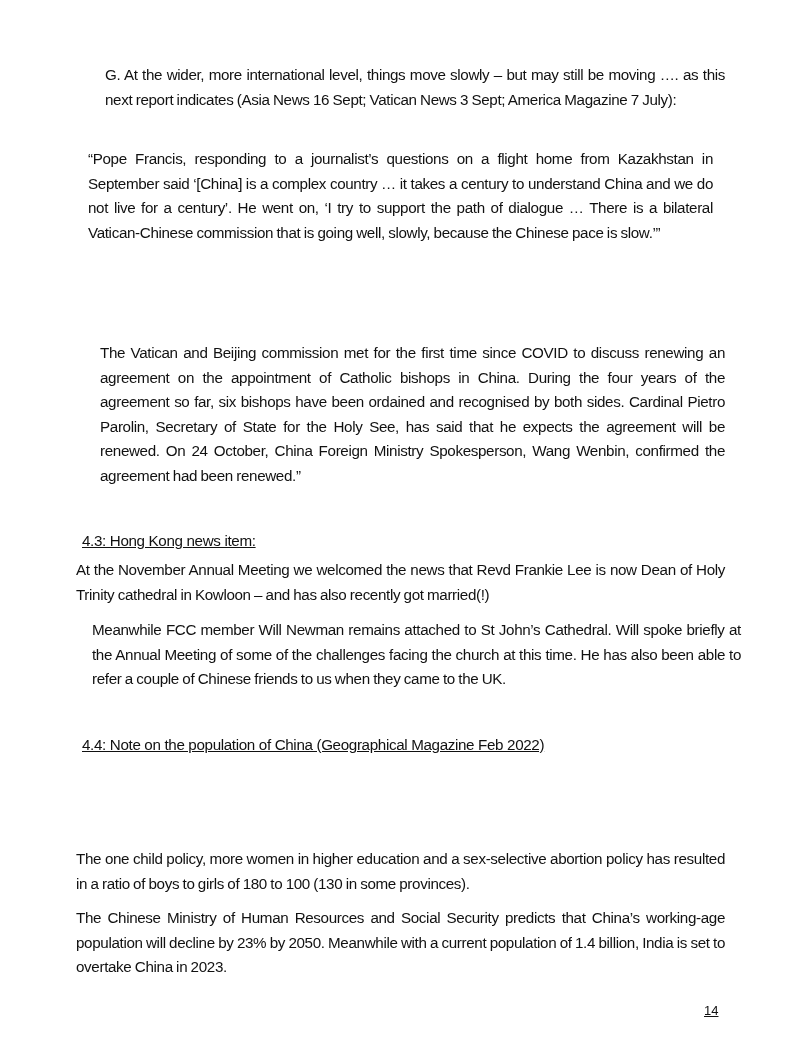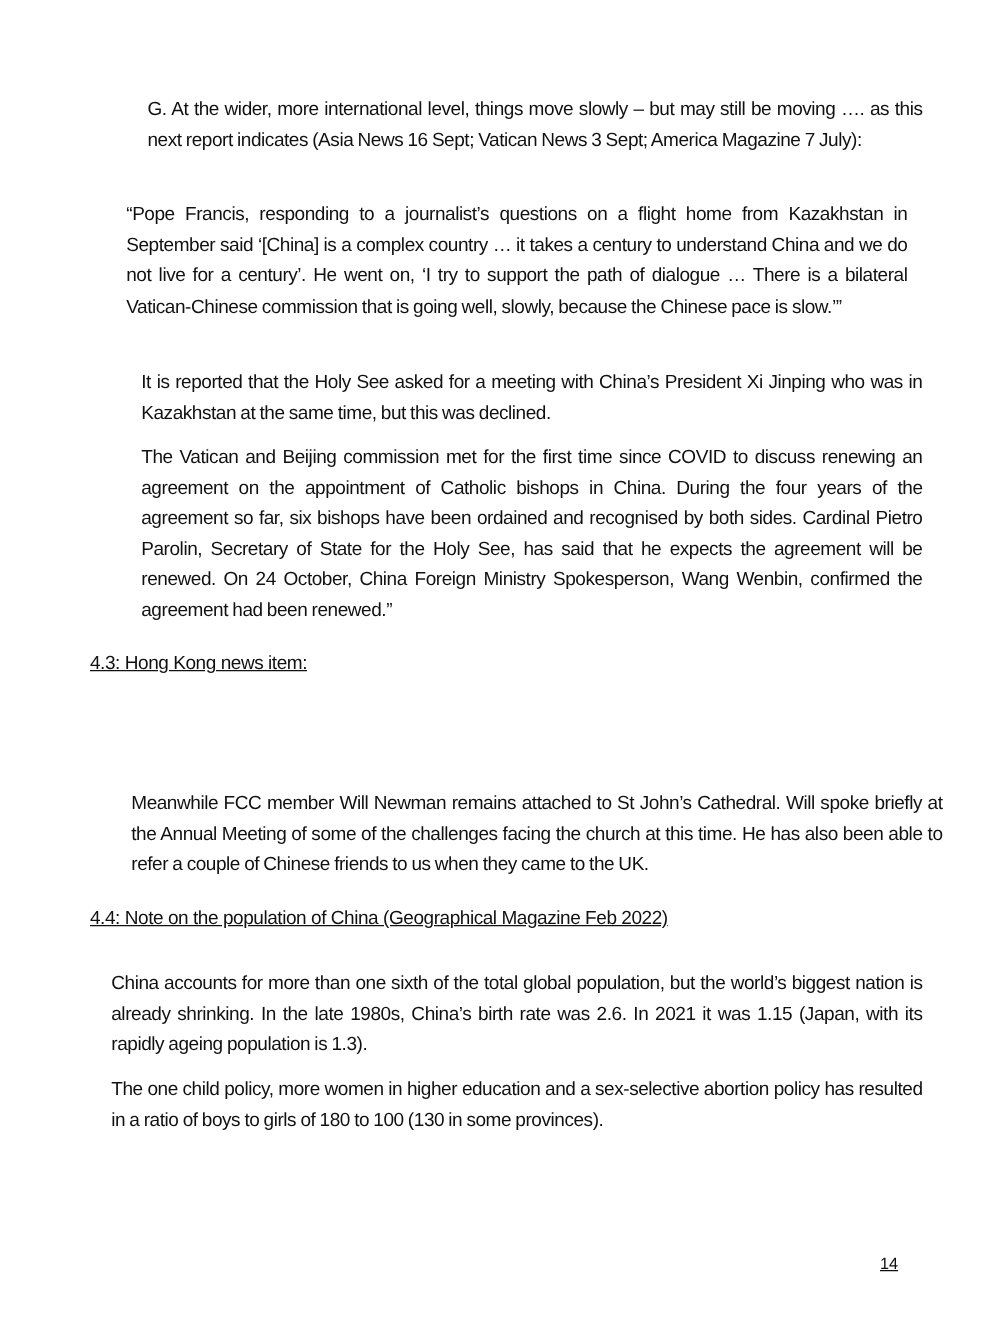--- a/index.html
+++ b/index.html
@@ -9,29 +9,29 @@
     color: #111111;
   }
   .page { position: absolute; left: 0; top: 0; width: 791px; height: 1060px; }
   .p {
     position: absolute;
     font-size: 15.2px;
     line-height: 24.6px;
     text-align: justify;
     letter-spacing: -0.35px;
     word-spacing: -0.5px;
-    margin: 17px;
+    margin: 4px;
   }
   .heading {
     position: absolute;
     font-size: 15.2px;
     line-height: 24px;
     text-decoration: underline;
     letter-spacing: -0.35px;
-    margin: 0;
+    margin: 10px;
   }
   .g-para { left: 101px; width: 620px; top: 59px; }
   .quote1 { left: 84px; width: 625px; top: 143px; }
   .quote2 { left: 96px; width: 625px; top: 277px; }
   .quote3 { left: 96px; width: 625px; top: 337px; }
   .h43 { left: 72px; top: 519px; }
   .hk1 { left: 72px; width: 649px; top: 554px; }
   .hk2 { left: 88px; width: 649px; top: 614px; }
   .h44 { left: 72px; top: 723px; }
   .pop1 { left: 72px; width: 649px; top: 758px; }
@@ -43,24 +43,24 @@
   }
 </style>
 </head>
 <body>
 
 <div class="page">
 
   <p class="p g-para">G. At the wider, more international level, things move slowly – but may still be moving …. as this next report indicates (Asia News 16 Sept; Vatican News 3 Sept; America Magazine 7 July):</p>
 
   <p class="p quote1">“Pope Francis, responding to a journalist’s questions on a flight home from Kazakhstan in September said ‘[China] is a complex country … it takes a century to understand China and we do not live for a century’. He went on, ‘I try to support the path of dialogue … There is a bilateral Vatican-Chinese commission that is going well, slowly, because the Chinese pace is slow.’”</p>
-  <p class="p quote2">It is reported that the Holy See asked for a meeting with China’s President Xi Jinping who was in Kazakhstan at the same time, but this was declined.</p>
   <p class="p quote3">The Vatican and Beijing commission met for the first time since COVID to discuss renewing an agreement on the appointment of Catholic bishops in China. During the four years of the agreement so far, six bishops have been ordained and recognised by both sides. Cardinal Pietro Parolin, Secretary of State for the Holy See, has said that he expects the agreement will be renewed. On 24 October, China Foreign Ministry Spokesperson, Wang Wenbin, confirmed the agreement had been renewed.”</p>
 
   <p class="heading h43">4.3: Hong Kong news item:</p>
+  <p class="p hk1">At the November Annual Meeting we welcomed the news that Revd Frankie Lee is now Dean of Holy Trinity cathedral in Kowloon – and has also recently got married(!)</p>
   <p class="p hk2">Meanwhile FCC member Will Newman remains attached to St John’s Cathedral. Will spoke briefly at the Annual Meeting of some of the challenges facing the church at this time. He has also been able to refer a couple of Chinese friends to us when they came to the UK.</p>
 
   <p class="heading h44">4.4: Note on the population of China (Geographical Magazine Feb 2022)</p>
-  <p class="p pop1">China accounts for more than one sixth of the total global population, but the world’s biggest nation is already shrinking. In the late 1980s, China’s birth rate was 2.6. In 2021 it was 1.15 (Japan, with its rapidly ageing population is 1.3).</p>
   <p class="p pop2">The one child policy, more women in higher education and a sex-selective abortion policy has resulted in a ratio of boys to girls of 180 to 100 (130 in some provinces).</p>
+  <p class="p pop3">The Chinese Ministry of Human Resources and Social Security predicts that China’s working-age population will decline by 23% by 2050. Meanwhile with a current population of 1.4 billion, India is set to overtake China in 2023.</p>
 
   <div class="page-number">14</div>
 </div>
 
 </body></html>

